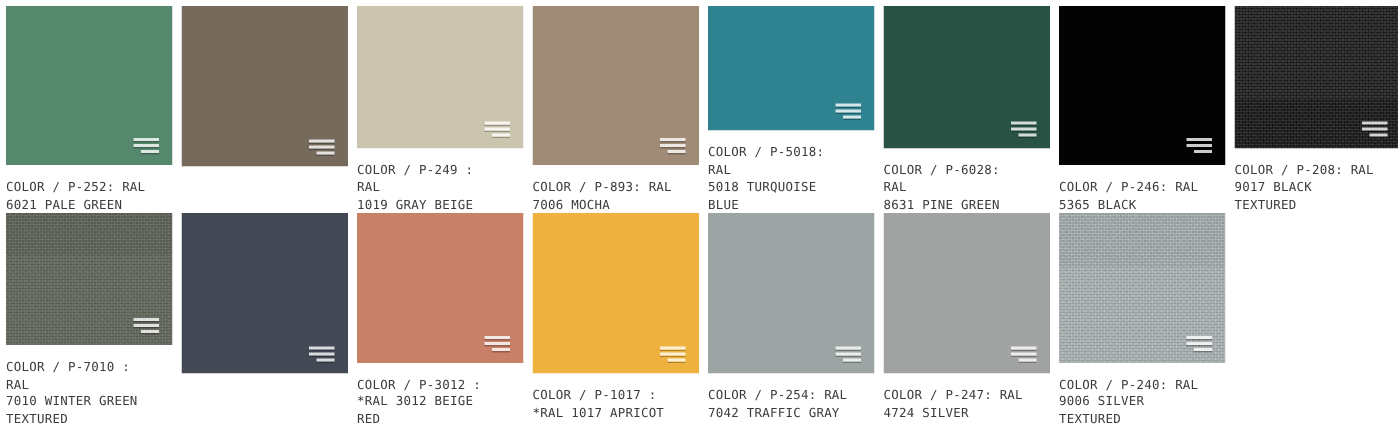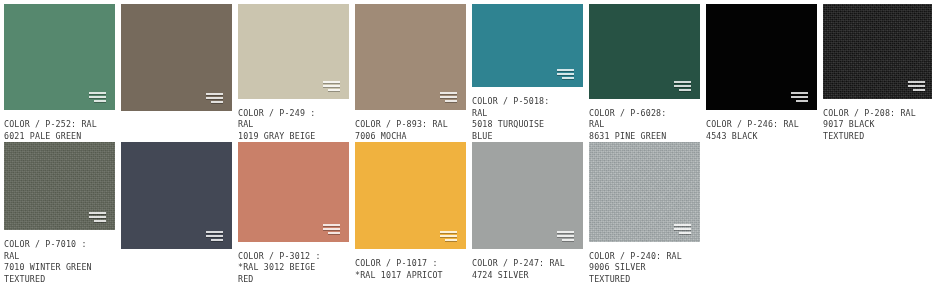--- a/index.html
+++ b/index.html
@@ -167,21 +167,21 @@
     <div class="cell">
       <div class="swatch dark">
         <div class="swatch-fill" style="background: rgb(3, 3, 3);"></div>
         <span class="stack-icon">
           <i></i>
           <i></i>
           <i></i>
         </span>
       </div>
       <div class="caption">COLOR / P-246: RAL
-4543 BLACK</div>
+5365 BLACK</div>
     </div>
     <div class="cell">
       <div class="swatch textured dark">
         <div class="swatch-fill" style="background: rgb(16, 16, 16);"></div>
         <div class="noise"></div>
         <span class="stack-icon">
           <i></i>
           <i></i>
           <i></i>
         </span>
@@ -232,20 +232,32 @@
           <i></i>
           <i></i>
           <i></i>
         </span>
       </div>
       <div class="caption">COLOR / P-1017 :
 *RAL 1017 APRICOT</div>
     </div>
     <div class="cell">
       <div class="swatch">
+        <div class="swatch-fill" style="background: rgb(156, 165, 164);"></div>
+        <span class="stack-icon">
+          <i></i>
+          <i></i>
+          <i></i>
+        </span>
+      </div>
+      <div class="caption">COLOR / P-254: RAL
+7042 TRAFFIC GRAY</div>
+    </div>
+    <div class="cell">
+      <div class="swatch">
         <div class="swatch-fill" style="background: rgb(160, 163, 162);"></div>
         <span class="stack-icon">
           <i></i>
           <i></i>
           <i></i>
         </span>
       </div>
       <div class="caption">COLOR / P-247: RAL
 4724 SILVER</div>
     </div>

